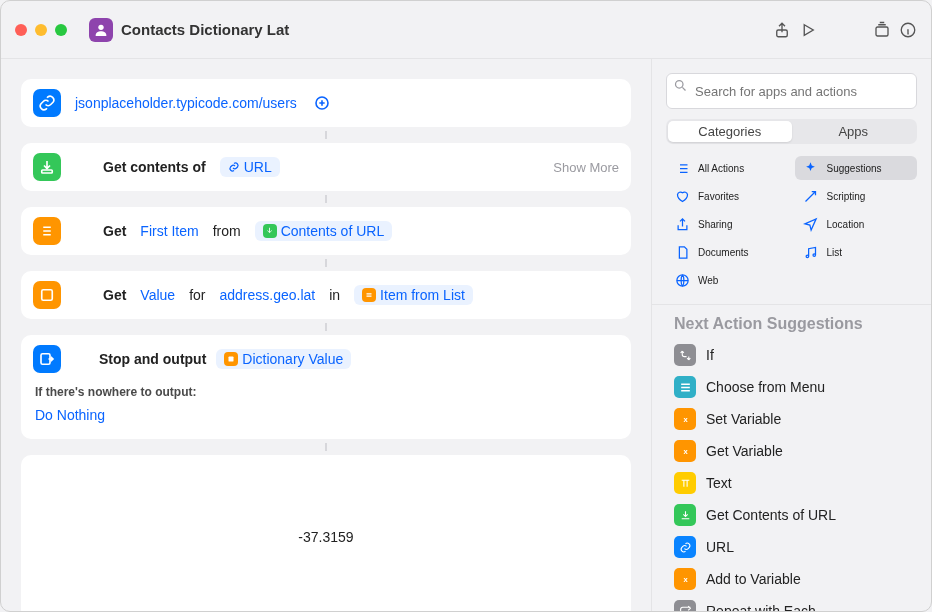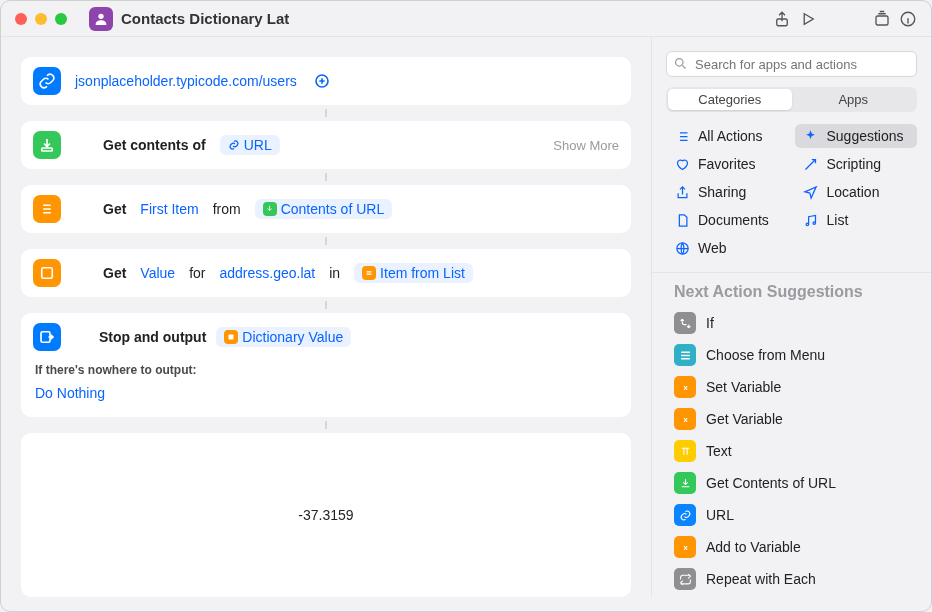--- a/index.html
+++ b/index.html
@@ -1,17 +1,17 @@
 <!DOCTYPE html>
 <html><head>
 <meta charset="utf-8">
 <style>
   * { box-sizing: border-box; margin: 0; padding: 0; font-family: -apple-system, BlinkMacSystemFont, "Segoe UI", Helvetica, Arial, sans-serif; }
   body { width: 932px; height: 612px; background: #f2f2f4; overflow: hidden; border-radius: 10px; border: 1px solid #d0d0d0; }
-  .titlebar { height: 36px; display: flex; align-items: center; padding: 0 14px; gap: 8px; border-bottom: 1px solid #e4e4e6; }
+  .titlebar { height: 58px; display: flex; align-items: center; padding: 0 14px; gap: 8px; border-bottom: 1px solid #e4e4e6; }
   .traffic { display: flex; gap: 8px; align-items: center; margin-right: 14px; }
   .dot { width: 12px; height: 12px; border-radius: 50%; }
   .dot.red { background: #ff5f57; }
   .dot.yellow { background: #febc2e; }
   .dot.green { background: #28c840; }
   .app-icon { width: 24px; height: 24px; border-radius: 6px; background: #8e44ad; display: flex; align-items: center; justify-content: center; color: #fff; }
   .title { font-size: 15px; font-weight: 600; color: #333; }
   .ticon { width: 18px; height: 18px; display: inline-flex; align-items: center; justify-content: center; }
   .layout { display: flex; height: calc(100% - 50px); }
   .main { flex: 1; padding: 20px 20px 0 20px; display: flex; flex-direction: column; gap: 10px; overflow: hidden; }
@@ -31,26 +31,26 @@
   .plain { color: #222; font-weight: 600; margin-left: 28px; }
   .plain-normal { color: #222; }
   .showmore { margin-left: auto; color: #9a9aa0; font-size: 13px; }
   .plusbtn { width: 22px; height: 22px; border-radius: 11px; display: flex; align-items: center; justify-content: center; color: #0a64ff; }
   .connector { align-self: center; width: 2px; height: 8px; background: #d7d7db; margin: -6px 0; }
   .subtext { font-size: 12px; color: #4a4a4a; font-weight: 600; padding: 6px 2px 2px 2px; }
   .donothing { color: #0a64ff; font-weight: 500; padding: 0 2px 6px 2px; }
   .output { background: #fff; border-radius: 10px; flex: 1; display: flex; align-items: center; justify-content: center; font-size: 14px; color: #222; margin-bottom: 0; }
   
   .search { margin: 14px 14px 10px 14px; position: relative; }
-  .search input { width: 100%; height: 26px; border-radius: 6px; border: 1px solid #d8d8dc; background: #fff; padding: 0 8px 0 28px; font-size: 13px; color: #333; }
+  .search input { width: 100%; height: 36px; border-radius: 6px; border: 1px solid #d8d8dc; background: #fff; padding: 0 8px 0 28px; font-size: 13px; color: #333; }
   .search .sicon { position: absolute; left: 7px; top: 5px; color: #9a9aa0; }
   .seg { margin: 0 14px 12px 14px; display: flex; background: #e7e7ea; border-radius: 7px; padding: 2px; font-size: 13px; }
   .seg div { flex: 1; text-align: center; padding: 3px 0; border-radius: 5px; cursor: pointer; color: #444; }
   .seg .active { background: #fff; box-shadow: 0 1px 2px rgba(0,0,0,0.1); }
-  .catgrid { display: grid; grid-template-columns: 1fr 1fr; gap: 4px 6px; padding: 0 14px 12px 14px; font-size: 14px; }
+  .catgrid { display: grid; grid-template-columns: 1fr 1fr; gap: 4px 6px; padding: 0 14px 12px 14px; font-size: 10px; }
   .catitem { display: flex; align-items: center; gap: 8px; padding: 4px 8px; border-radius: 6px; color: #222; cursor: pointer; }
   .catitem .cicon { width: 16px; height: 16px; display: inline-flex; align-items: center; justify-content: center; color: #0a64ff; }
   .catitem.selected { background: #dadade; }
   .section-header { font-size: 16px; color: #9a9aa0; font-weight: 600; padding: 10px 22px 6px 22px; border-top: 1px solid #e4e4e6; }
   .suglist { display: flex; flex-direction: column; padding: 0 10px 0 10px; overflow-y: auto; }
   .sugitem { display: flex; align-items: center; gap: 10px; padding: 5px 12px; font-size: 14px; color: #222; cursor: pointer; border-radius: 6px; }
   .sugicon { width: 22px; height: 22px; border-radius: 5px; display: flex; align-items: center; justify-content: center; flex-shrink: 0; }
   .sugicon svg { width: 13px; height: 13px; fill: #fff; }
   .bg-gray { background: #8e8e93; }
   .bg-teal { background: #30b0c7; }

